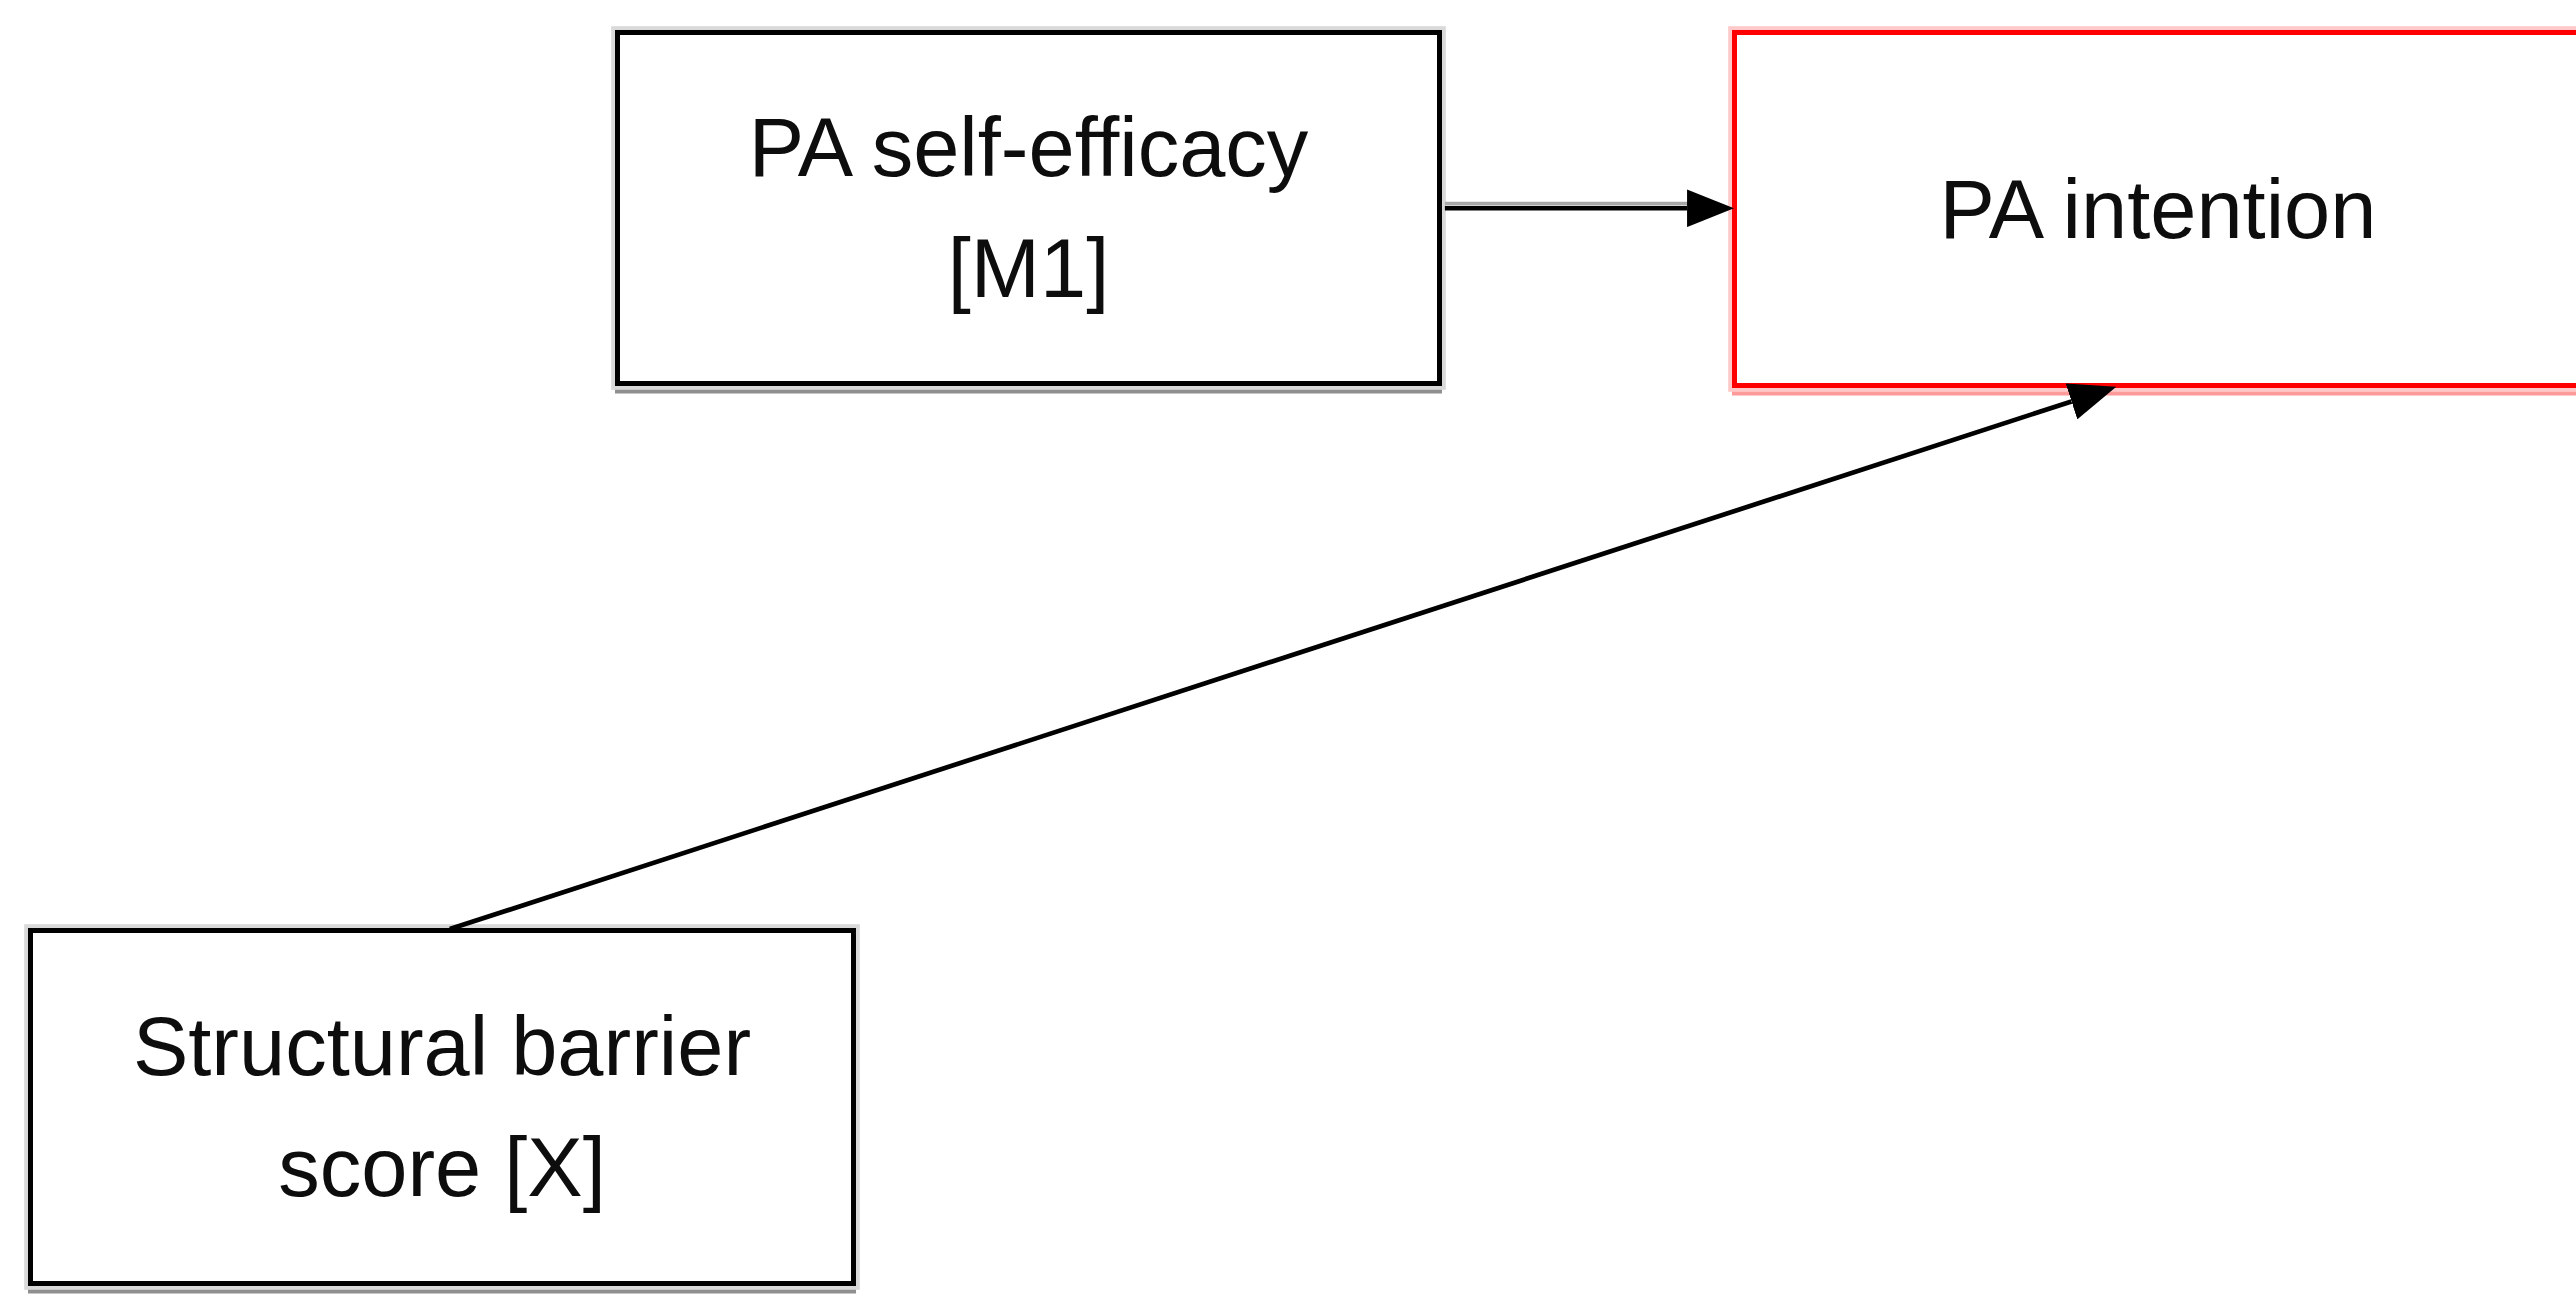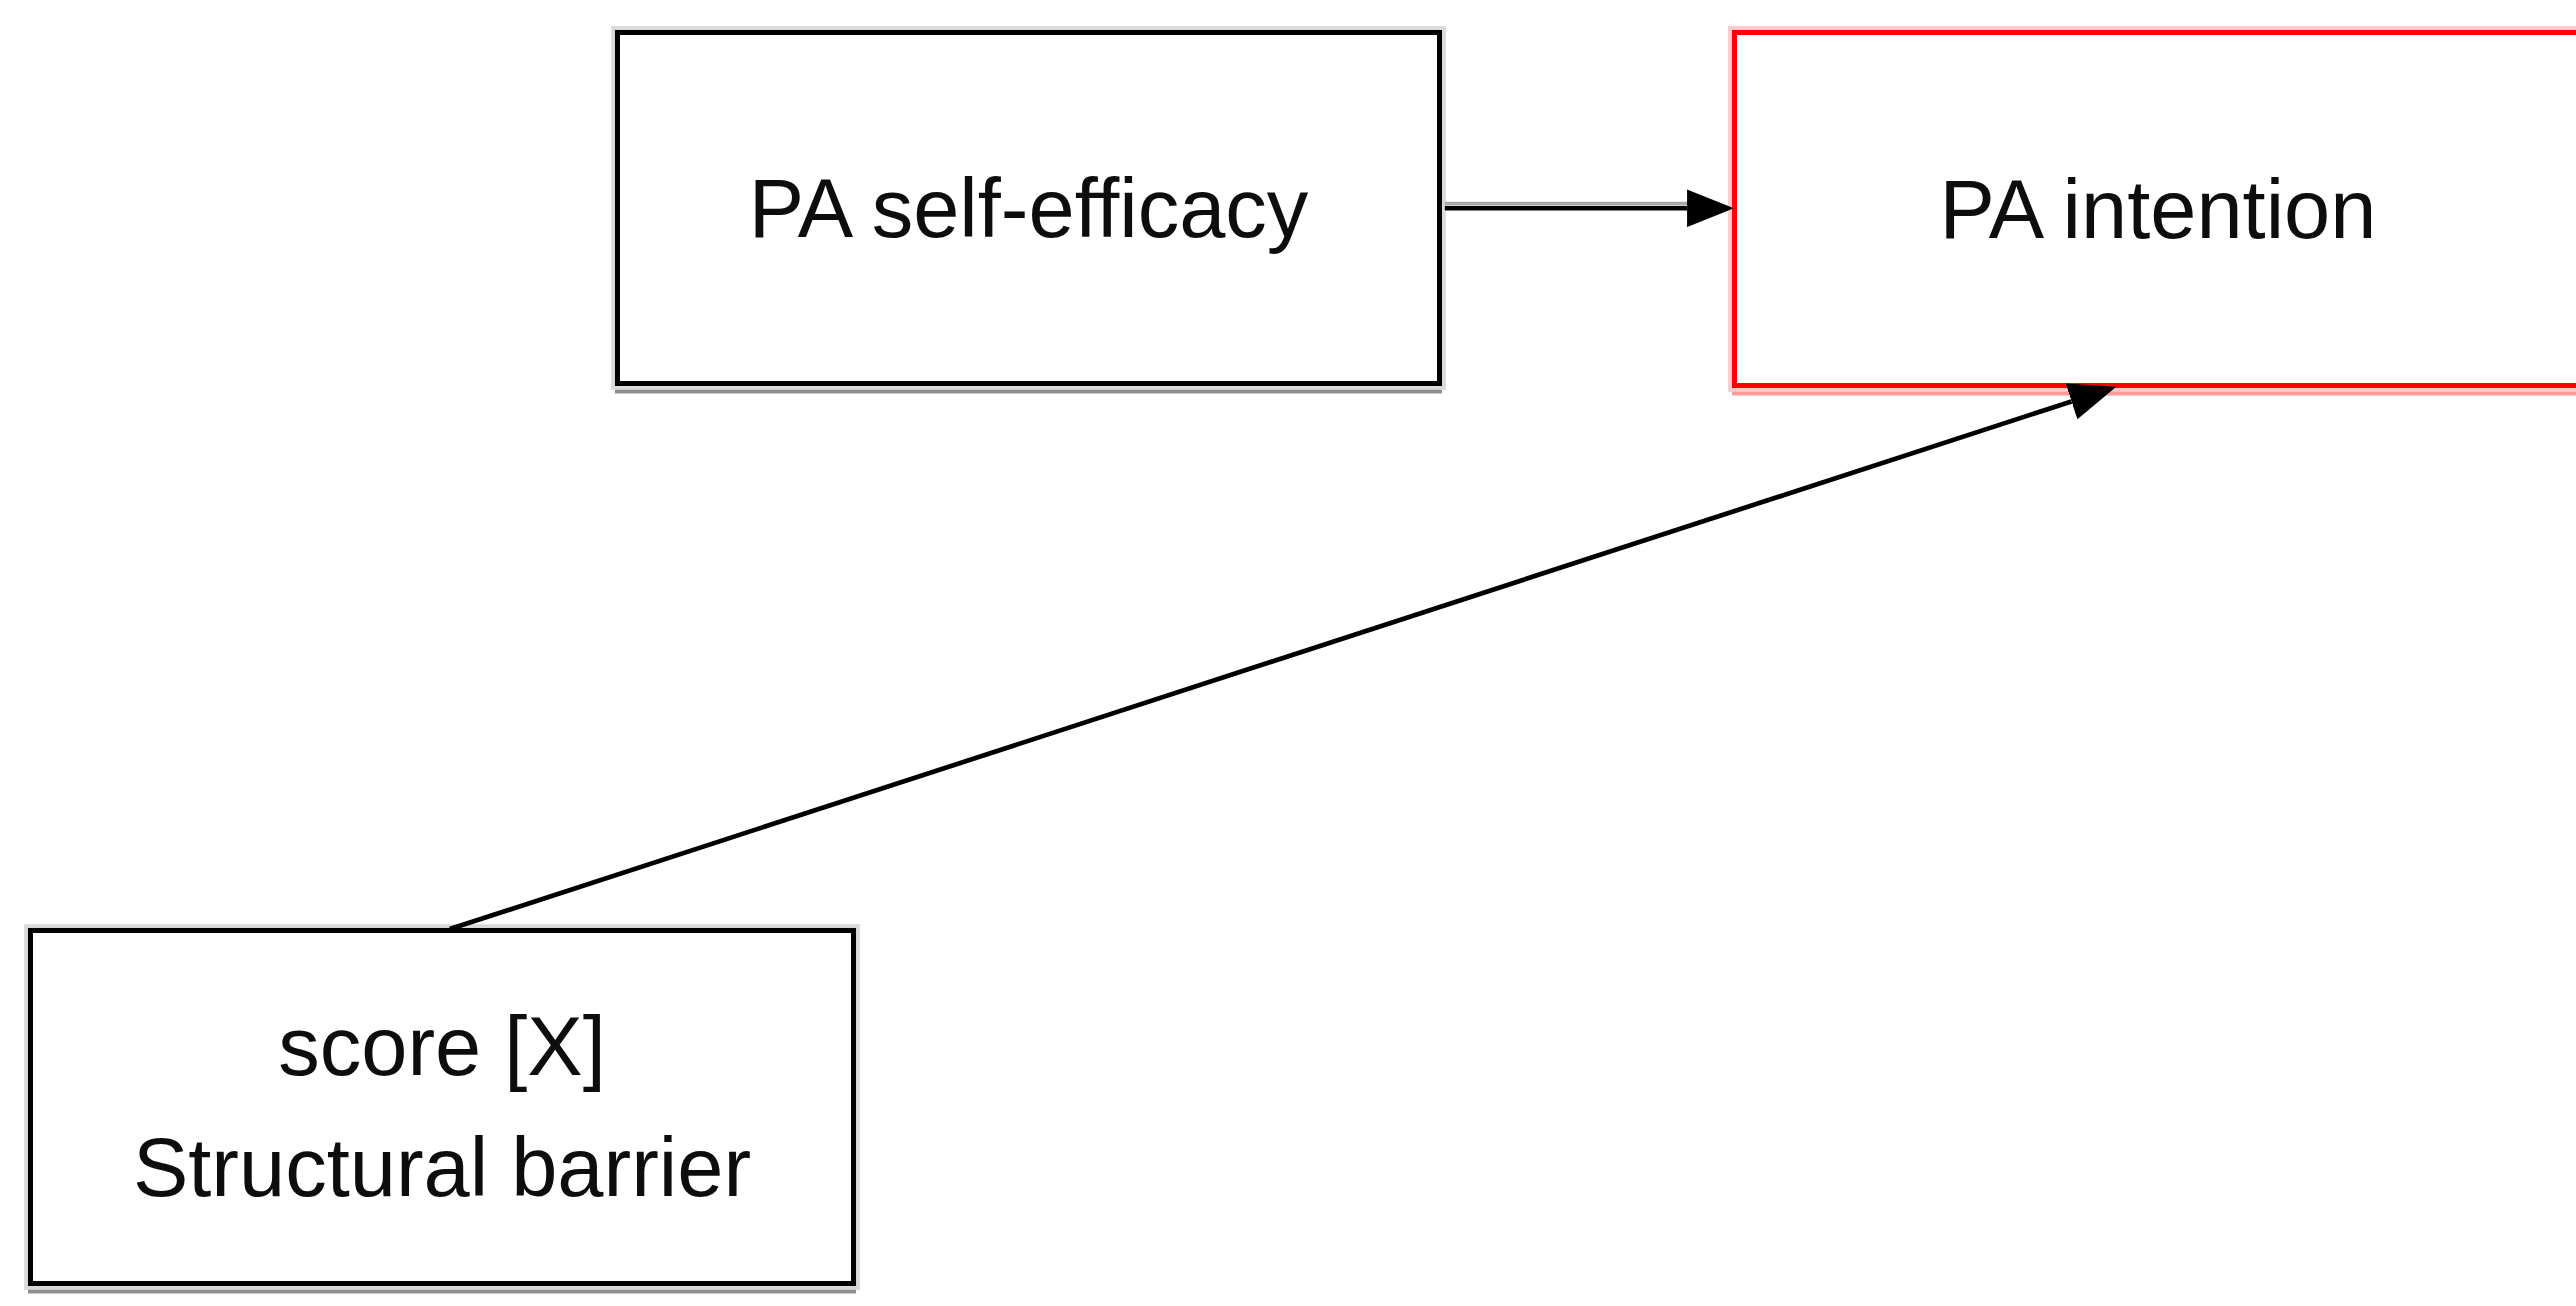--- a/index.html
+++ b/index.html
@@ -49,29 +49,30 @@
     pointer-events: none;
   }
 </style>
 </head>
 <body>
 
 <div class="canvas">
 
   <div class="node node-black" id="node-m1">
     <span>PA self-efficacy</span>
+    <span>[M1]</span>
   </div>
 
   <div class="node node-red" id="node-m2">
     <span>PA intention</span>
   </div>
 
   <div class="node node-black" id="node-x">
+    <span>Structural barrier</span>
     <span>score [X]</span>
-    <span>Structural barrier</span>
   </div>
 
   <svg class="edges-overlay" viewBox="0 0 2733 1386" width="2576" height="1306" xmlns="http://www.w3.org/2000/svg">
     <defs>
       <marker id="arrowhead" markerWidth="10" markerHeight="8" refX="0" refY="4" orient="auto" markerUnits="strokeWidth">
         <polygon points="0,0 10,4 0,8" fill="#000000"></polygon>
       </marker>
     </defs>
 
     <line x1="1533" y1="216" x2="1805" y2="216" stroke="#a8a8a8" stroke-width="4"></line>

